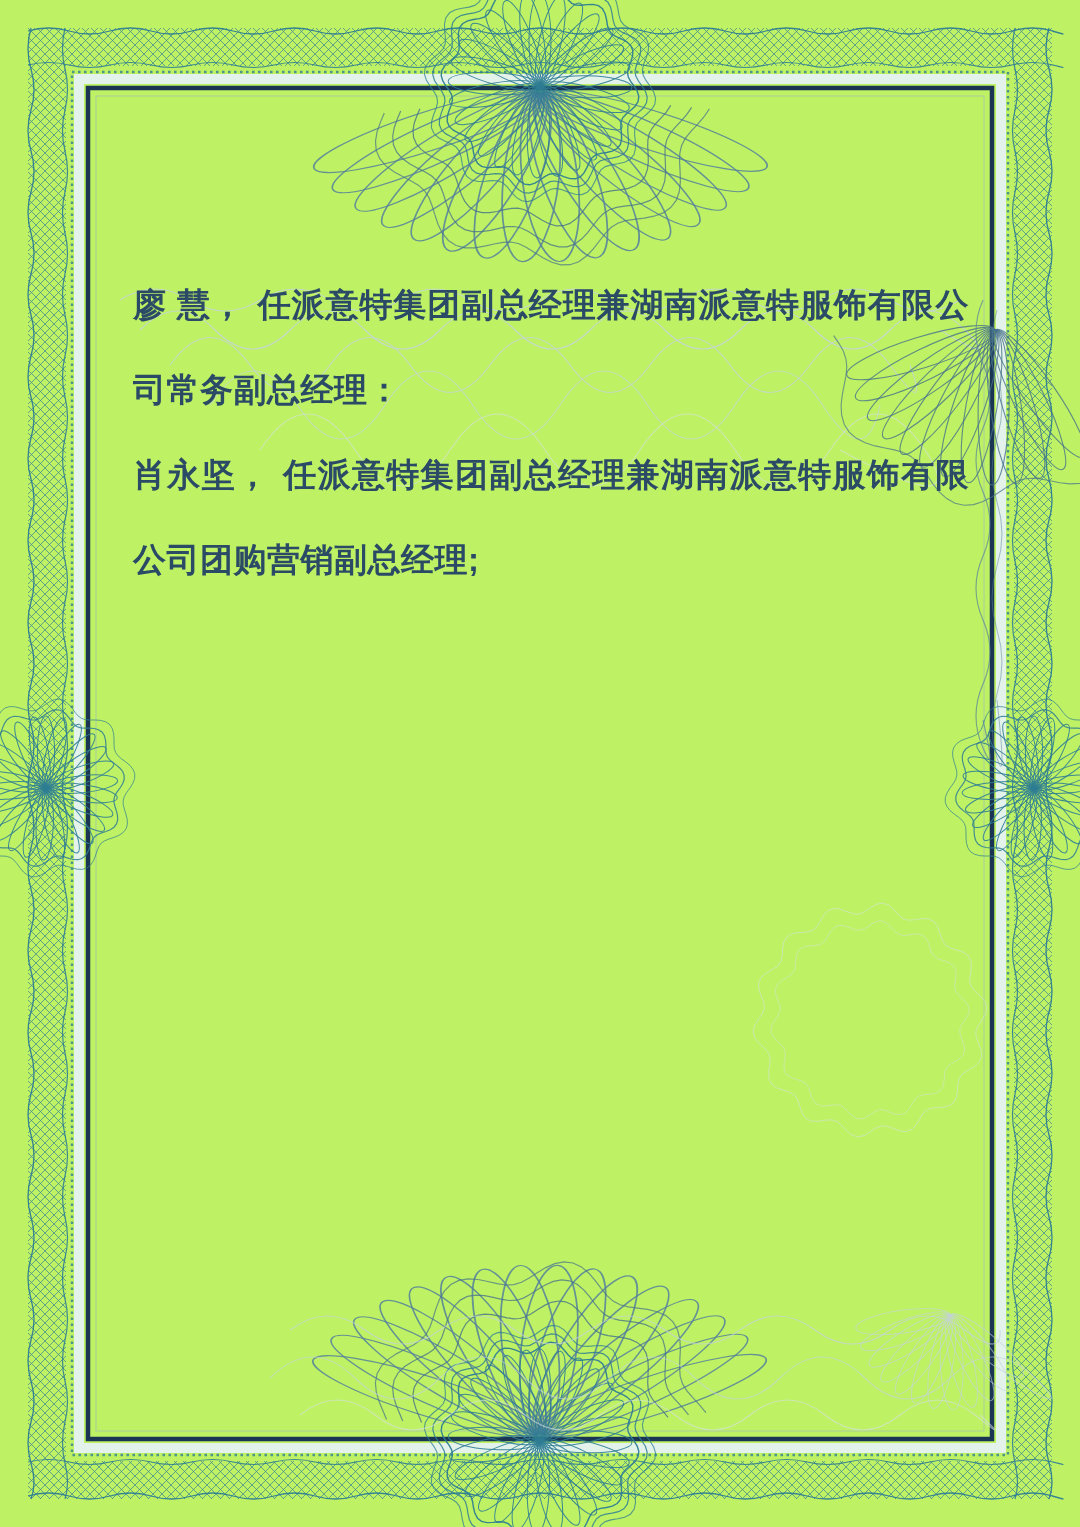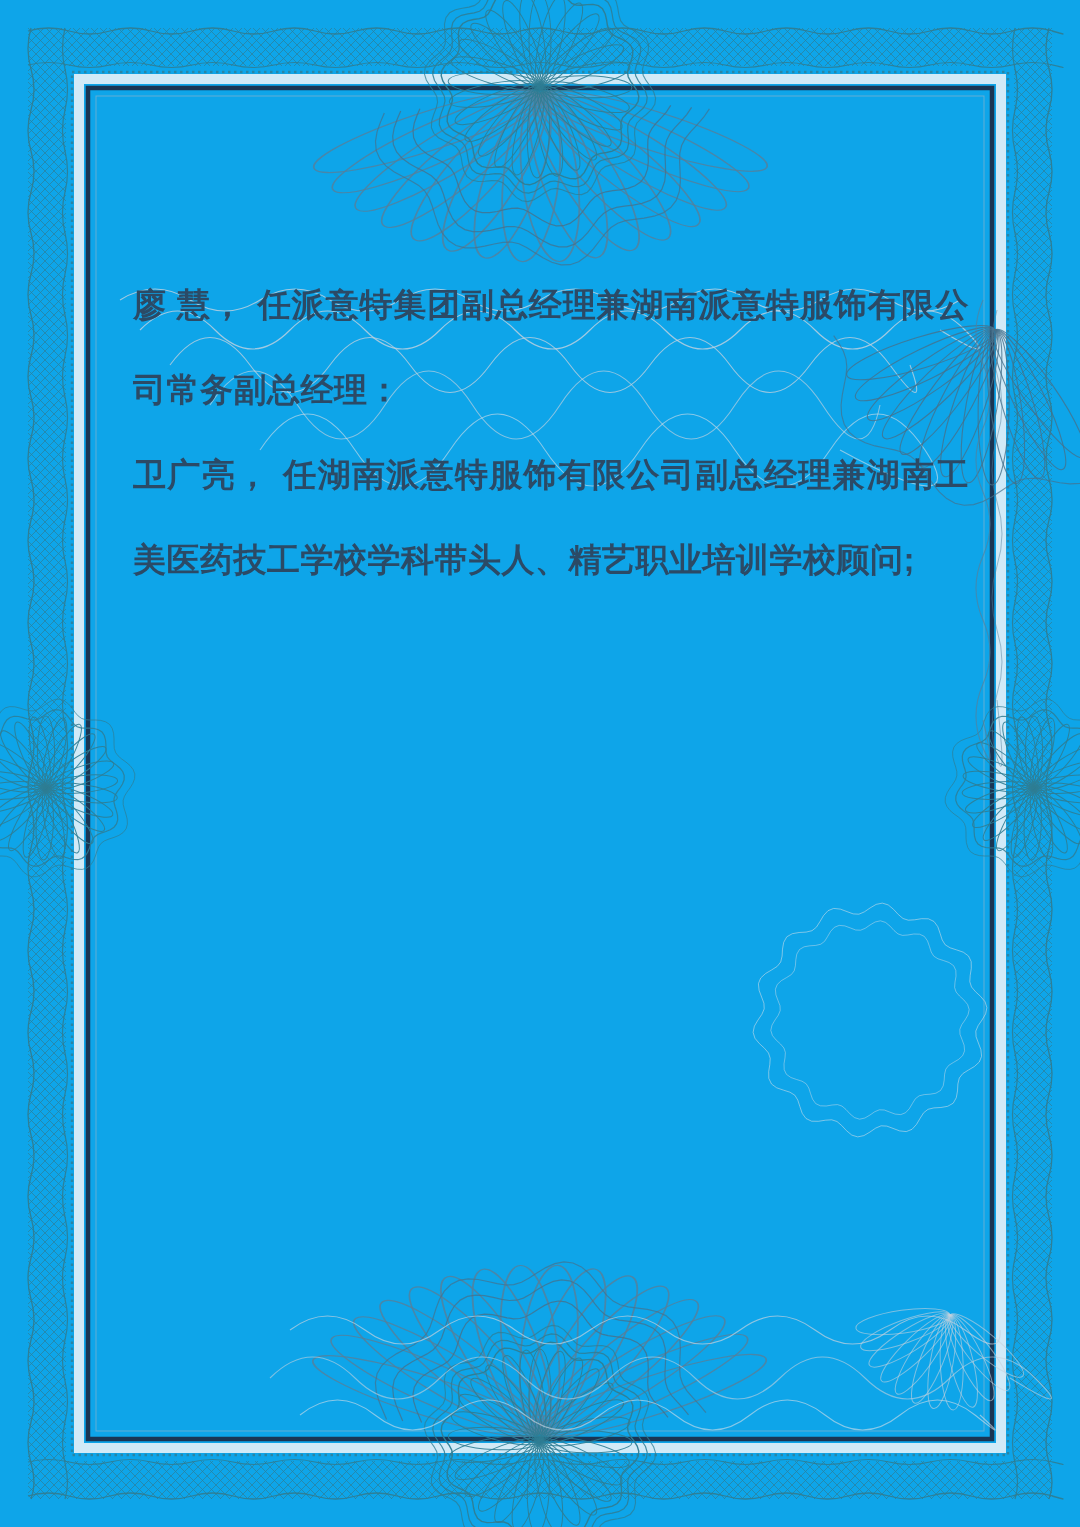--- a/index.html
+++ b/index.html
@@ -4,21 +4,21 @@
 <style>
   html,body{margin:0;padding:0;}
   body{
     width:1080px;height:1527px;
     background:#eef0f1;
     font-family:"Liberation Sans","DejaVu Sans",sans-serif;
   }
   .page{
     position:relative;
     width:1080px;height:1527px;
-    background:#0ea5e9;
+    background:#bef264;
     overflow:hidden;
   }
   #deco{
     position:absolute;left:0;top:0;
     pointer-events:none;
     z-index:1;
   }
   .content{
     position:absolute;
     left:133px;top:262px;
@@ -257,16 +257,16 @@
       <ellipse cx="950" cy="1267.5" rx="11.4" ry="47.5" fill="none" stroke="#c5d2de" stroke-width="1" opacity="0.6" transform="rotate(226 950 1315)"></ellipse>
       <ellipse cx="950" cy="1267.5" rx="11.4" ry="47.5" fill="none" stroke="#c5d2de" stroke-width="1" opacity="0.6" transform="rotate(238 950 1315)"></ellipse>
       <ellipse cx="950" cy="1267.5" rx="11.4" ry="47.5" fill="none" stroke="#c5d2de" stroke-width="1" opacity="0.6" transform="rotate(250 950 1315)"></ellipse>
       <ellipse cx="950" cy="1267.5" rx="11.4" ry="47.5" fill="none" stroke="#c5d2de" stroke-width="1" opacity="0.6" transform="rotate(262 950 1315)"></ellipse>
       <path d="M870.0,908.0 L876.1,904.4 L882.3,903.1 L888.2,904.9 L893.5,909.3 L898.3,914.5 L903.0,918.5 L908.3,920.2 L914.6,919.8 L921.6,918.7 L928.4,918.8 L934.0,921.5 L937.8,926.7 L940.1,933.4 L942.2,939.9 L945.2,944.8 L950.1,947.8 L956.6,949.9 L963.3,952.2 L968.5,956.0 L971.2,961.6 L971.3,968.4 L970.2,975.4 L969.8,981.7 L971.5,987.0 L975.5,991.7 L980.7,996.5 L985.1,1001.8 L986.9,1007.7 L985.6,1013.9 L982.0,1020.0 L978.1,1025.7 L975.8,1031.1 L976.1,1036.8 L978.4,1043.0 L980.9,1049.7 L981.6,1056.3 L979.3,1062.0 L974.4,1066.5 L968.3,1070.1 L962.8,1073.6 L959.3,1078.0 L957.9,1083.9 L957.5,1090.9 L956.3,1097.7 L953.2,1103.2 L947.7,1106.3 L940.9,1107.5 L933.9,1107.9 L928.0,1109.3 L923.6,1112.8 L920.1,1118.3 L916.5,1124.4 L912.0,1129.3 L906.3,1131.6 L899.7,1130.9 L893.0,1128.4 L886.8,1126.1 L881.1,1125.8 L875.7,1128.1 L870.0,1132.0 L863.9,1135.6 L857.7,1136.9 L851.8,1135.1 L846.5,1130.7 L841.7,1125.5 L837.0,1121.5 L831.7,1119.8 L825.4,1120.2 L818.4,1121.3 L811.6,1121.2 L806.0,1118.5 L802.2,1113.3 L799.9,1106.6 L797.8,1100.1 L794.8,1095.2 L789.9,1092.2 L783.4,1090.1 L776.7,1087.8 L771.5,1084.0 L768.8,1078.4 L768.7,1071.6 L769.8,1064.6 L770.2,1058.3 L768.5,1053.0 L764.5,1048.3 L759.3,1043.5 L754.9,1038.2 L753.1,1032.3 L754.4,1026.1 L758.0,1020.0 L761.9,1014.3 L764.2,1008.9 L763.9,1003.2 L761.6,997.0 L759.1,990.3 L758.4,983.7 L760.7,978.0 L765.6,973.5 L771.7,969.9 L777.2,966.4 L780.7,962.0 L782.1,956.1 L782.5,949.1 L783.7,942.3 L786.8,936.8 L792.3,933.7 L799.1,932.5 L806.1,932.1 L812.0,930.7 L816.4,927.2 L819.9,921.7 L823.5,915.6 L828.0,910.7 L833.7,908.4 L840.3,909.1 L847.0,911.6 L853.2,913.9 L858.9,914.2 L864.3,911.9 L870.0,908.0" fill="none" stroke="#d7e0e8" stroke-width="1" opacity="0.55"></path>
       <path d="M870.0,925.0 L875.1,922.0 L880.4,920.8 L885.5,922.4 L890.0,926.1 L894.0,930.5 L898.0,933.9 L902.5,935.4 L907.9,935.0 L913.8,934.0 L919.6,934.2 L924.3,936.4 L927.5,940.9 L929.5,946.6 L931.2,952.0 L933.8,956.2 L938.0,958.8 L943.4,960.5 L949.1,962.5 L953.6,965.7 L955.8,970.4 L956.0,976.2 L955.0,982.1 L954.6,987.5 L956.1,992.0 L959.5,996.0 L963.9,1000.0 L967.6,1004.5 L969.2,1009.6 L968.0,1014.9 L965.0,1020.0 L961.7,1024.8 L959.8,1029.4 L960.0,1034.3 L962.0,1039.5 L964.1,1045.2 L964.6,1050.8 L962.7,1055.6 L958.6,1059.4 L953.3,1062.5 L948.7,1065.4 L945.8,1069.2 L944.6,1074.2 L944.2,1080.1 L943.2,1085.9 L940.5,1090.5 L935.9,1093.2 L930.1,1094.2 L924.2,1094.6 L919.2,1095.8 L915.4,1098.7 L912.5,1103.3 L909.4,1108.6 L905.6,1112.7 L900.8,1114.6 L895.2,1114.1 L889.5,1112.0 L884.3,1110.0 L879.4,1109.8 L874.8,1111.7 L870.0,1115.0 L864.9,1118.0 L859.6,1119.2 L854.5,1117.6 L850.0,1113.9 L846.0,1109.5 L842.0,1106.1 L837.5,1104.6 L832.1,1105.0 L826.2,1106.0 L820.4,1105.8 L815.7,1103.6 L812.5,1099.1 L810.5,1093.4 L808.8,1088.0 L806.2,1083.8 L802.0,1081.2 L796.6,1079.5 L790.9,1077.5 L786.4,1074.3 L784.2,1069.6 L784.0,1063.8 L785.0,1057.9 L785.4,1052.5 L783.9,1048.0 L780.5,1044.0 L776.1,1040.0 L772.4,1035.5 L770.8,1030.4 L772.0,1025.1 L775.0,1020.0 L778.3,1015.2 L780.2,1010.6 L780.0,1005.7 L778.0,1000.5 L775.9,994.8 L775.4,989.2 L777.3,984.4 L781.4,980.6 L786.7,977.5 L791.3,974.6 L794.2,970.8 L795.4,965.8 L795.8,959.9 L796.8,954.1 L799.5,949.5 L804.1,946.8 L809.9,945.8 L815.8,945.4 L820.8,944.2 L824.6,941.3 L827.5,936.7 L830.6,931.4 L834.4,927.3 L839.2,925.4 L844.8,925.9 L850.5,928.0 L855.7,930.0 L860.6,930.2 L865.2,928.3 L870.0,925.0" fill="none" stroke="#d7e0e8" stroke-width="1" opacity="0.45"></path>
     </svg>
 
   <div class="content">
     <p><span class="person">廖 慧</span><span class="sep">，</span><span class="body">任派意特集团副总经理兼湖南派意特服饰有限公司常务副总经理：</span></p>
-    <p><span class="person">卫广亮</span><span class="sep">，</span><span class="body">任湖南派意特服饰有限公司副总经理兼湖南工美医药技工学校学科带头人、精艺职业培训学校顾问;</span></p>
+    <p><span class="person">肖永坚</span><span class="sep">，</span><span class="body">任派意特集团副总经理兼湖南派意特服饰有限公司团购营销副总经理;</span></p>
   </div>
 
 </div>
 
 </body></html>

